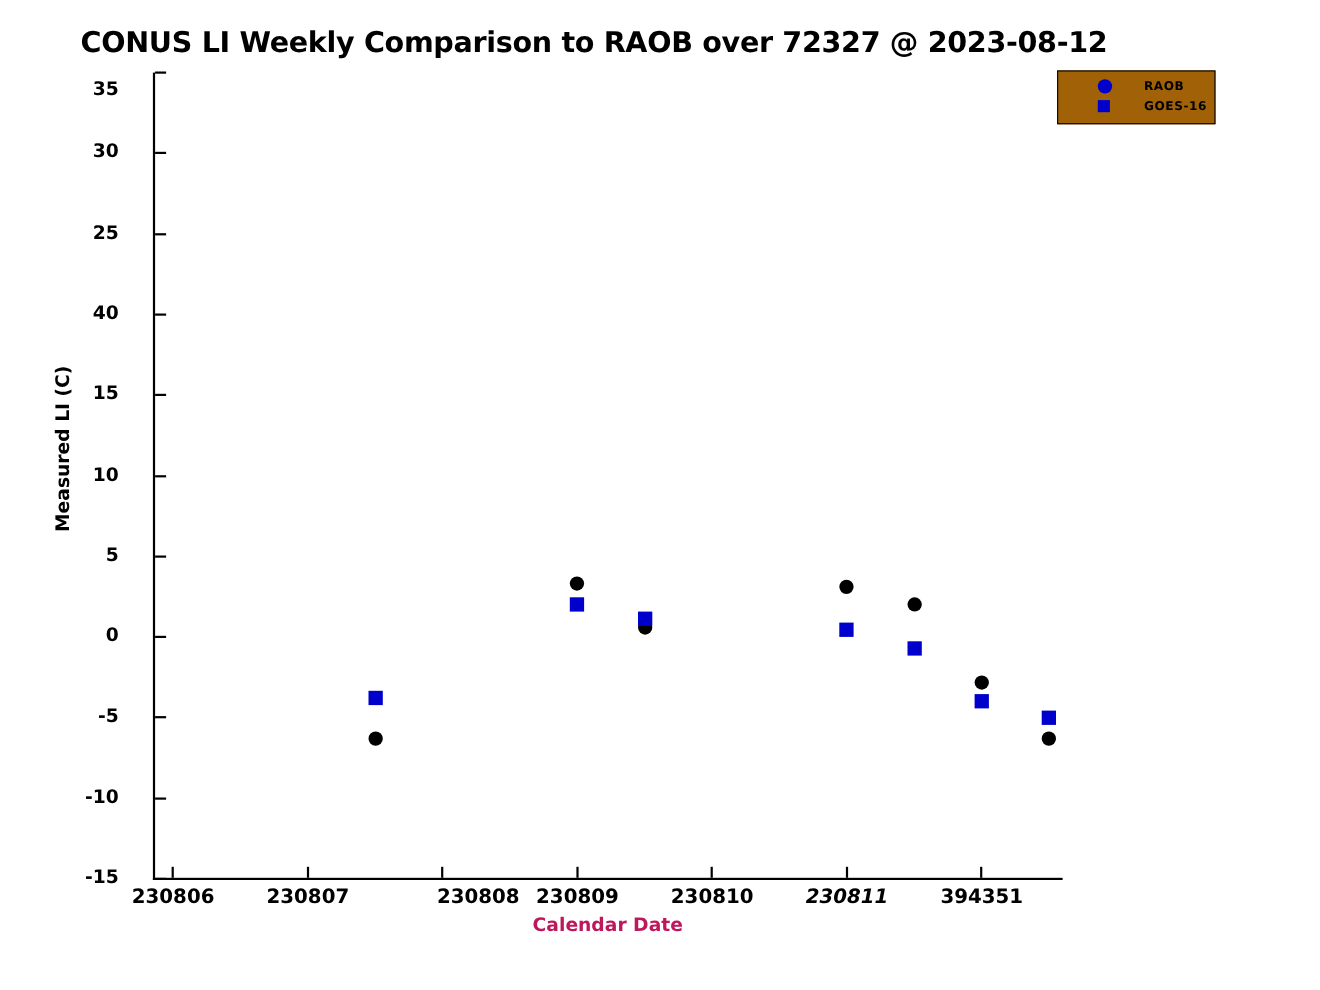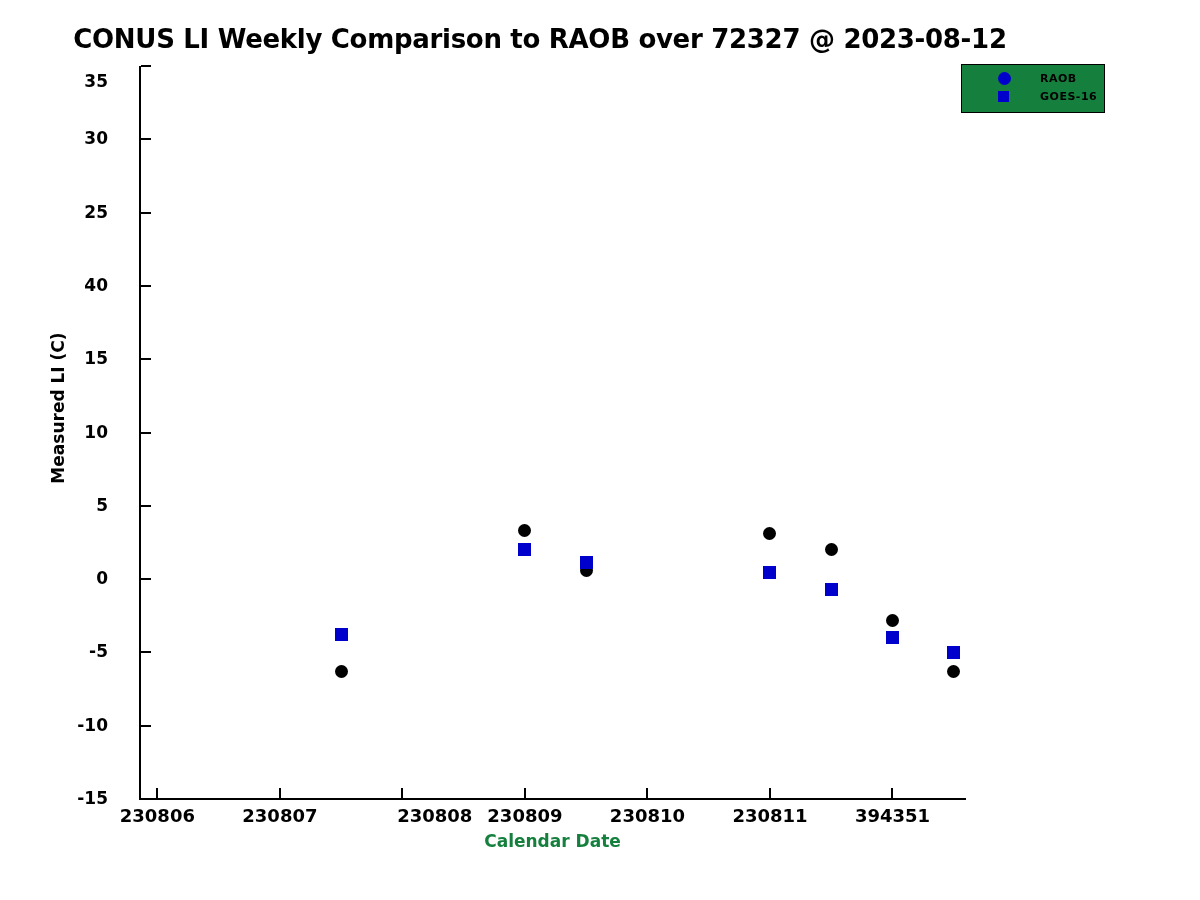--- a/index.html
+++ b/index.html
@@ -85,21 +85,21 @@
     line-height: 1.2;
   }
   #x-axis-title {
     position: absolute;
     left: 139px;
     top: 831px;
     width: 827px;
     text-align: center;
     font-size: 17px;
     font-weight: bold;
-    color: #15803d;
+    color: #be185d;
   }
   #y-axis-title {
     position: absolute;
     left: -32px;
     top: 398px;
     width: 180px;
     text-align: center;
     font-size: 17px;
     font-weight: bold;
     color: #000000;
@@ -118,21 +118,21 @@
     width: 13px;
     height: 13px;
   }
   #legend-box {
     position: absolute;
     left: 961px;
     top: 64px;
     width: 142px;
     height: 47px;
     border: 1px solid #000000;
-    background: #15803d;
+    background: #a16207;
   }
   .legend-row {
     position: absolute;
     left: 0;
     width: 142px;
     height: 20px;
   }
   .legend-marker {
     position: absolute;
     left: 36px;
@@ -198,21 +198,21 @@
       <div class="xtick-label" style="left: 87.3778px;">230806</div>
       <div class="xtick-mark" style="left: 278.896px;"></div>
       <div class="xtick-label" style="left: 209.896px;">230807</div>
       <div class="xtick-mark" style="left: 401.415px;"></div>
       <div class="xtick-label" style="left: 332.415px; text-align: right;">230808</div>
       <div class="xtick-mark" style="left: 523.933px;"></div>
       <div class="xtick-label" style="left: 454.933px;">230809</div>
       <div class="xtick-mark" style="left: 646.452px;"></div>
       <div class="xtick-label" style="left: 577.452px;">230810</div>
       <div class="xtick-mark" style="left: 768.97px;"></div>
-      <div class="xtick-label" style="left: 699.97px;">230811</div>
+      <div class="xtick-label" style="left: 699.97px; font-style: italic;">230811</div>
       <div class="xtick-mark" style="left: 891.489px;"></div>
       <div class="xtick-label" style="left: 822.489px;">394351</div>
     </div>
 
   <div id="y-axis-title">Measured LI (C)</div>
   <div id="x-axis-title">Calendar Date</div>
 
   <div id="plot-markers">
       <div class="marker circle" title="RAOB: -6.3" style="left: 334.656px; top: 664.958px; background: rgb(0, 0, 0);"></div>
       <div class="marker circle" title="RAOB: 3.3" style="left: 518.433px; top: 524.222px; background: rgb(0, 0, 0);"></div>

